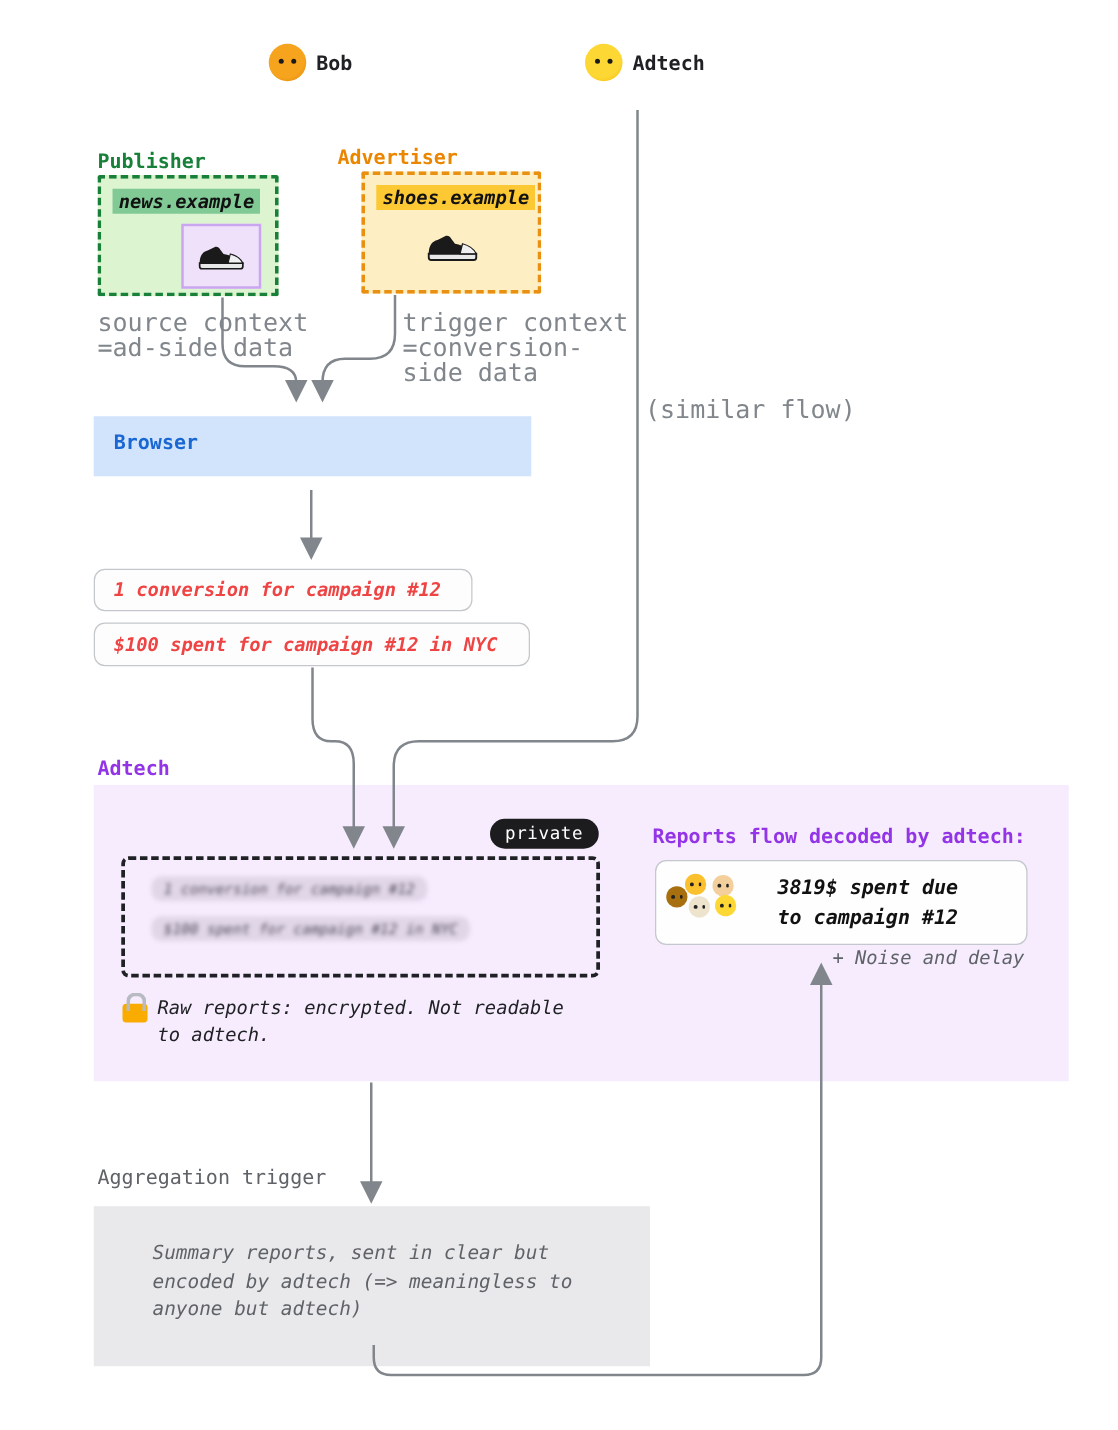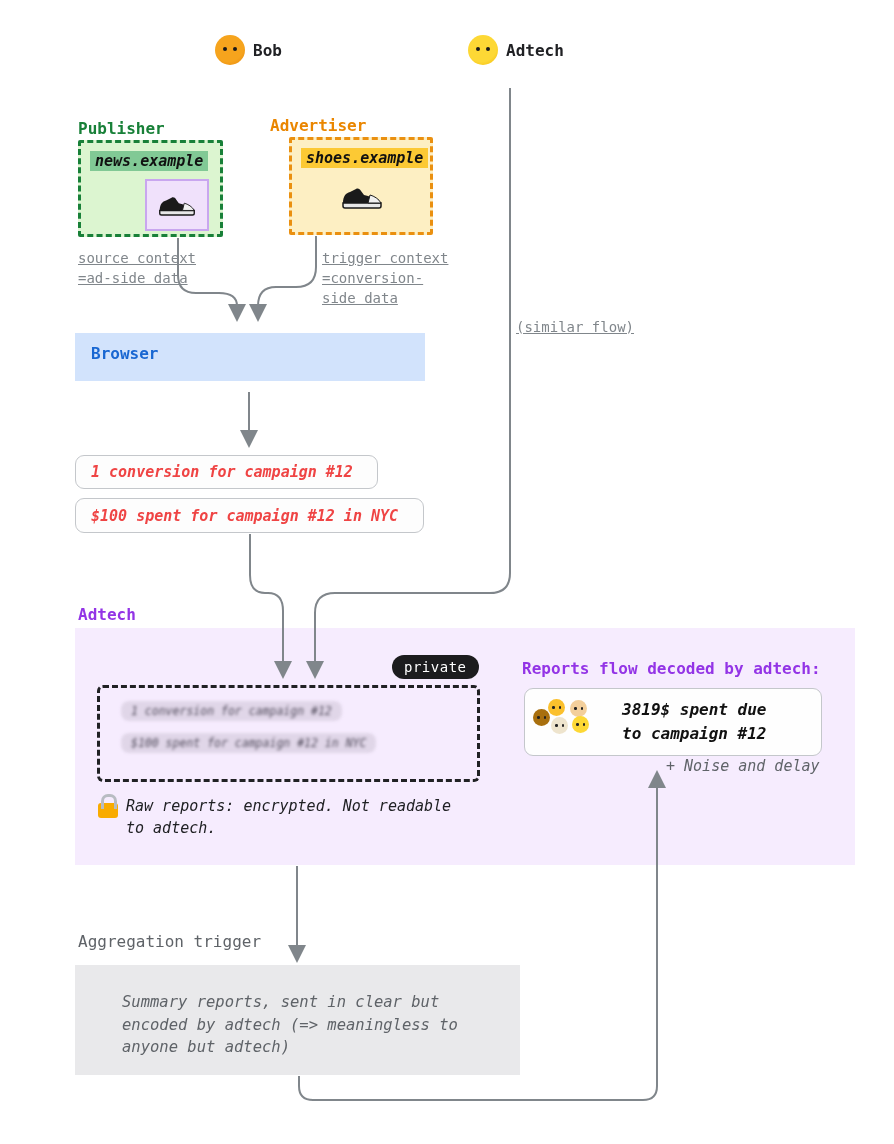--- a/index.html
+++ b/index.html
@@ -23,21 +23,21 @@
 
   
   .party-title{font-weight:bold;font-size:16px;}
   .party-box{border-radius:2px;}
   .pub-box{background:#dcf5d0;border:3px dashed #188038;}
   .adv-box{background:#fdefc3;border:3px dashed #ea9010;margin-left:19px;}
   .site-chip{display:inline-block;font-style:italic;font-weight:bold;font-size:15px;padding:1px 5px;color:#111;}
   .ad-frame{position:absolute;background:#f0e1fb;border:2px solid #c9a6ef;display:flex;align-items:center;justify-content:center;}
   .sneaker{display:flex;align-items:center;justify-content:center;}
 
-  .note{color:#80868b;line-height:20px;font-size:14px;text-decoration:underline;}
+  .note{color:#80868b;line-height:20px;font-size:20px;}
 
   .browser-box{background:#d2e3fc;}
   .browser-label{color:#1967d2;font-weight:bold;font-size:16px;padding:11px 0 0 16px;}
 
   .pill{background:#fdfdfd;border:1.5px solid #c4c7cb;border-radius:9px;
         display:flex;align-items:center;padding:0 15px;
         font-style:italic;font-weight:bold;font-size:15px;color:#ef4444;}
 
   .adtech-title{color:#9334e6;font-weight:bold;font-size:16px;}
   .adtech-box{background:#f6ecfe;}
@@ -157,19 +157,19 @@
       <span class="mini-face" style="left:8px;top:20px;background:#a86f0e;"></span>
       <span class="mini-face" style="left:26px;top:28px;background:#eee4cd;"></span>
       <span class="mini-face" style="left:47px;top:27px;background:#fdd835;"></span>
     </div>
     <div class="decoded-text pre abs" style="left:78px;top:9px;margin-left:19px;">3819$ spent due
 to campaign #12</div>
   </div>
   <div class="noise-note abs" style="left:666px;top:757px;">+ Noise and delay</div>
 
   <div class="agg-title abs" style="left:78px;top:932px;">Aggregation trigger</div>
-  <div class="agg-box abs" style="left:75px;top:965px;width:445px;height:110px;">
+  <div class="agg-box abs" style="left:75px;top:965px;width:445px;height:128px;">
     <div class="agg-text pre abs" style="left:47px;top:26px;">Summary reports, sent in clear but
 encoded by adtech (=&gt; meaningless to
 anyone but adtech)</div>
   </div>
 
 </div>
 
 </body></html>

